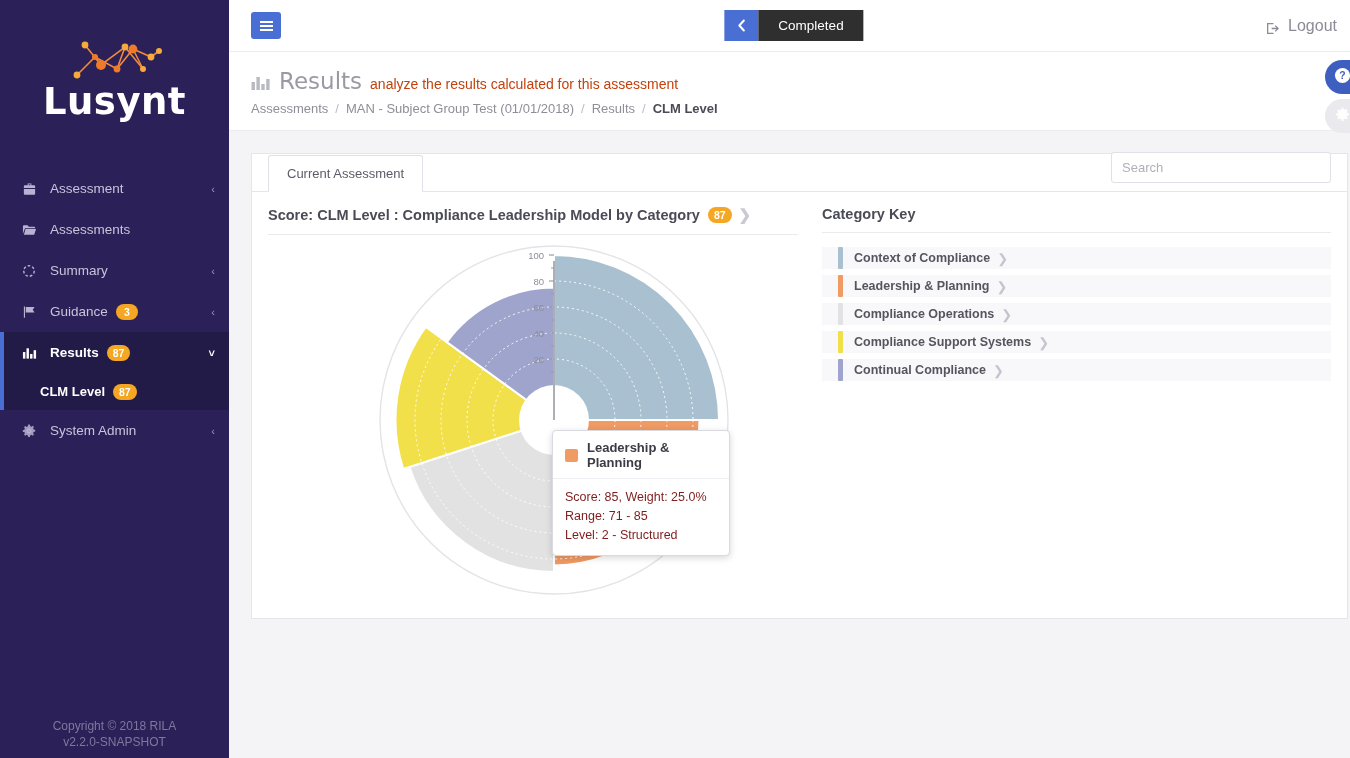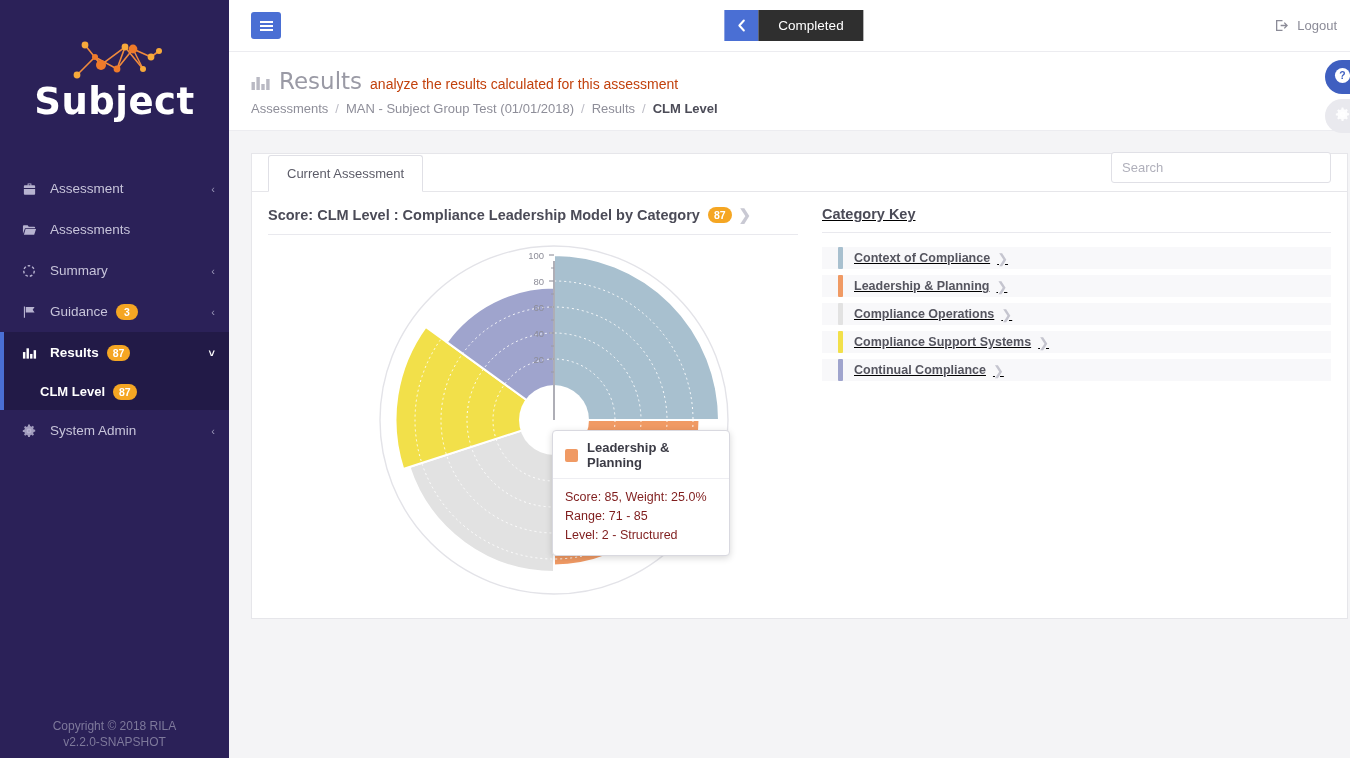--- a/index.html
+++ b/index.html
@@ -117,22 +117,22 @@
     color: #fff; border: none; cursor: pointer;
     display: flex; align-items: center; justify-content: center;
     font-size: 15px; line-height: 1;
   }
   .status-pill {
     height: 31px; background: #2f2f2f; color: #ffffff;
     display: flex; align-items: center; padding: 0 20px;
     font-size: 13.5px;
   }
   .logout {
-    margin-left: auto; display: flex; align-items: center;
-    color: #8b8b97; font-size: 13px; cursor: pointer;
+    margin-left: auto; display: flex; align-items: flex-end;
+    color: #8b8b97; font-size: 16px; cursor: pointer;
   }
   .logout .lo-ic { margin-right: 7px; display: inline-flex; }
 
   .page-head {
     background: #ffffff; padding: 16px 22px 14px 22px;
     border-bottom: 1px solid #ececf0;
   }
   .ph-title-row { display: flex; align-items: baseline; }
   .ph-icon { margin-right: 9px; position: relative; top: 3px; }
   .ph-title {
@@ -177,21 +177,21 @@
     width: 220px; height: 31px;
     border: 1px solid #e0e0e6; border-radius: 3px;
     padding: 1px 10px; font-size: 13px; color: #5c5c68;
     font-family: "Liberation Sans", sans-serif;
     background: #fff;
   }
   .search-input::placeholder { color: #b0b0bb; }
 
   .panel-body { display: flex; padding: 14px 16px 0 16px; }
   .chart-col { width: 530px; }
-  .key-col { flex: 1; padding-left: 24px; text-decoration: underline; }
+  .key-col { flex: 1; padding-left: 24px; }
 
   .sec-title {
     font-size: 14.5px; color: #4b4b57; font-weight: bold;
     padding-bottom: 10px; border-bottom: 1px solid #e9e9ee;
     display: flex; align-items: center;
     font-family: "Liberation Sans", sans-serif;
   }
   .sec-title .t-badge {
     margin-left: 8px;
   }
@@ -272,21 +272,21 @@
           <circle cx="88" cy="34" r="3"></circle>
             <circle cx="104" cy="16" r="3"></circle>
         </g>
         <g fill="#ef7a2a">
           <circle cx="46" cy="30" r="5"></circle>
             <circle cx="78" cy="14" r="4.4"></circle>
           <circle cx="62" cy="34" r="3.4"></circle>
             <circle cx="40" cy="22" r="3"></circle>
         </g>
       </svg>
-      <div class="brand-name">Subject</div>
+      <div class="brand-name">Lusynt</div>
     </div>
 
     <nav class="nav">
 
       <div class="nav-item">
         <span class="nav-ic">
           <svg width="15" height="14" viewBox="0 0 16 14" fill="currentColor">
               <path d="M6 1h4v2h3a1 1 0 0 1 1 1v2H2V4a1 1 0 0 1 1-1h3V1zm1 1v1h2V2H7zM2 7h12v5a1 1 0 0 1-1 1H3a1 1 0 0 1-1-1V7z"></path>
             </svg>
         </span>

